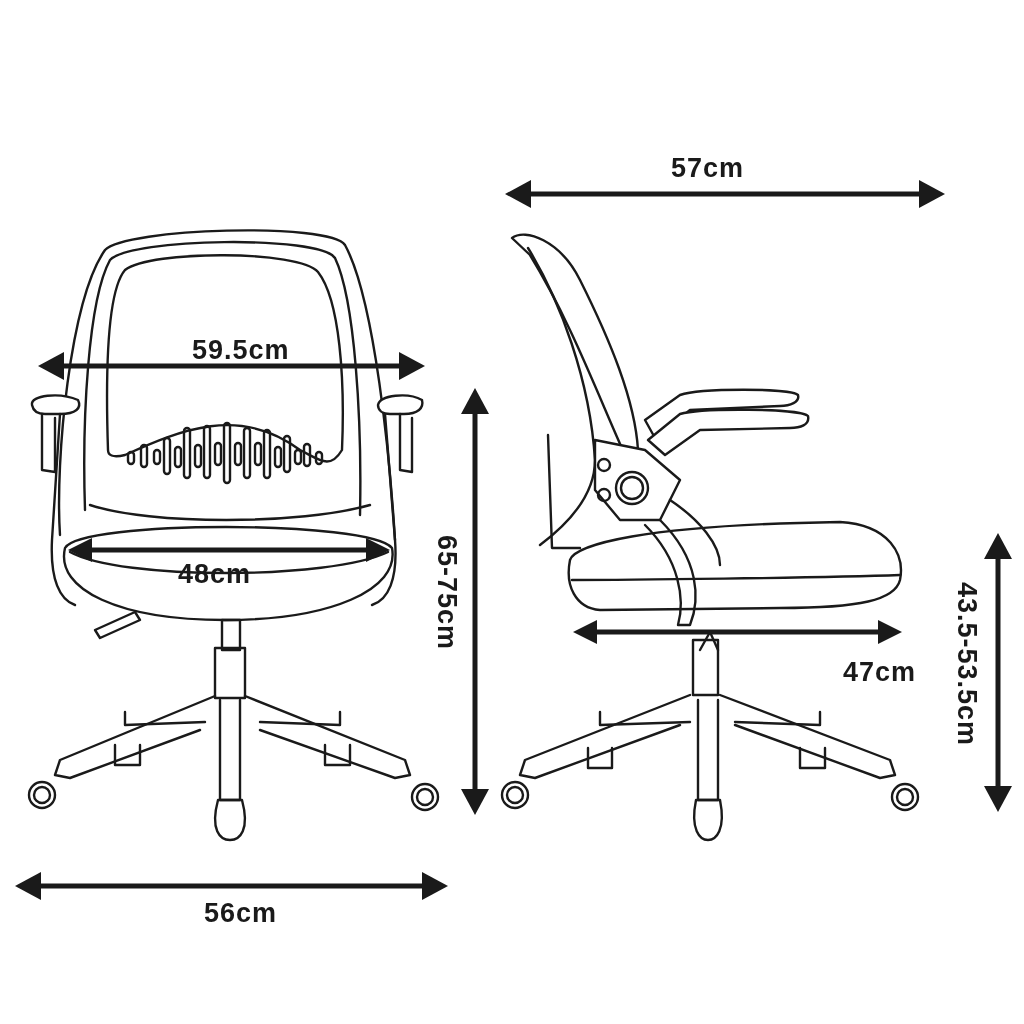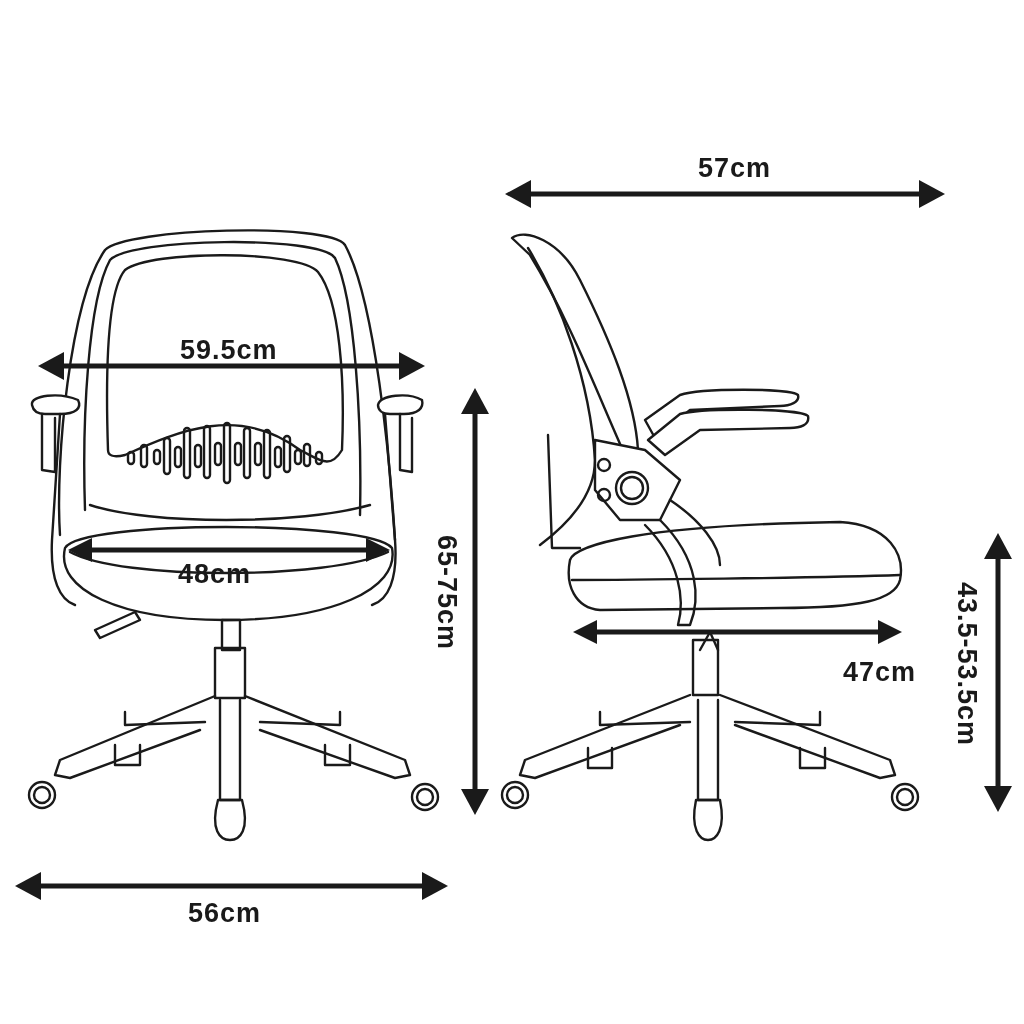--- a/index.html
+++ b/index.html
@@ -148,19 +148,19 @@
     <polygon class="head" points="573,632 597,620 597,644"></polygon>
     <polygon class="head" points="902,632 878,620 878,644"></polygon>
   </g>
   <g>
     <line class="dim" x1="998" y1="550" x2="998" y2="795"></line>
     <polygon class="head" points="998,533 984,559 1012,559"></polygon>
     <polygon class="head" points="998,812 984,786 1012,786"></polygon>
   </g>
 </svg>
 
-<div class="label" style="left:180px;top:335px;">59.5cm</div>
+<div class="label" style="left:192px;top:335px;">59.5cm</div>
 <div class="label" style="left:178px;top:559px;text-align:center;">48cm</div>
 <div class="label vlabel" style="left:462px;top:535px;">65-75cm</div>
-<div class="label" style="left:188px;top:898px;">56cm</div>
-<div class="label" style="left:698px;top:153px;">57cm</div>
+<div class="label" style="left:204px;top:898px;">56cm</div>
+<div class="label" style="left:671px;top:153px;">57cm</div>
 <div class="label" style="left:843px;top:657px;">47cm</div>
 <div class="label vlabel" style="left:982px;top:582px;">43.5-53.5cm</div>
 
 </body></html>

